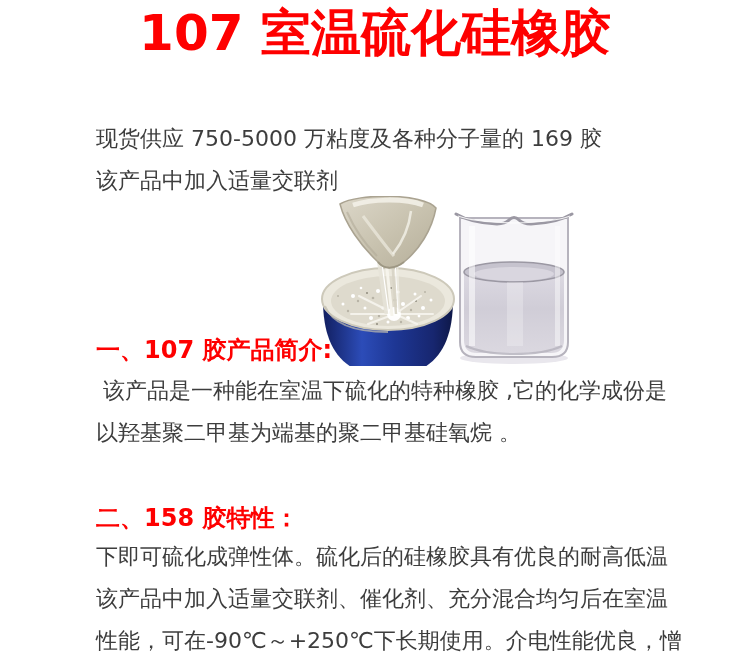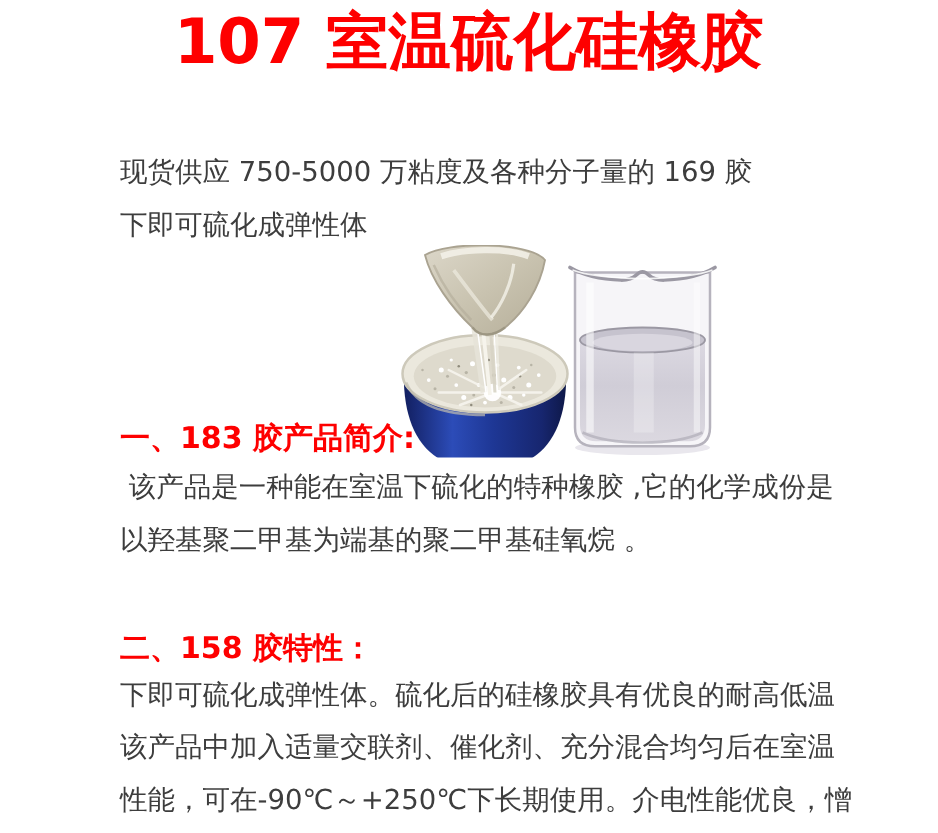--- a/index.html
+++ b/index.html
@@ -48,21 +48,21 @@
 </style>
 </head>
 <body>
 
 <div class="page">
 
   <h1 class="title">107 室温硫化硅橡胶</h1>
 
   <div class="intro">
     <div class="body-line">现货供应 750-5000 万粘度及各种分子量的 169 胶</div>
-    <div class="body-line">下即可硫化成弹性体</div>
+    <div class="body-line">该产品中加入适量交联剂</div>
   </div>
 
   <figure class="photo">
     <svg width="317" height="170" viewBox="0 0 317 170" xmlns="http://www.w3.org/2000/svg">
       <defs>
         <linearGradient id="gBucket" x1="0" y1="0" x2="1" y2="0">
           <stop offset="0" stop-color="#121f60"></stop>
           <stop offset="0.3" stop-color="#2c4cb8"></stop>
           <stop offset="0.55" stop-color="#1e3795"></stop>
           <stop offset="0.85" stop-color="#17266f"></stop>
@@ -160,21 +160,21 @@
         <path d="M57,8 C75,-3 140,-3 153,12 C149,34 136,54 121,66 C112,73 101,74 95,66 C78,50 62,28 57,8 Z" fill="url(#gVessel)" stroke="#aaa391" stroke-width="1.5"></path>
         <path d="M70,9 C88,3 122,2 140,9" stroke="#f4f2ea" stroke-width="5" fill="none" opacity="0.85"></path>
         <path d="M80,20 C95,40 104,52 111,60" stroke="#eeebe0" stroke-width="3" fill="none" opacity="0.7"></path>
         <path d="M128,15 C126,32 118,48 110,58" stroke="#f7f5ee" stroke-width="2.5" fill="none" opacity="0.75"></path>
         <path d="M64,16 C72,34 84,50 94,60" stroke="#b3ac99" stroke-width="2" fill="none" opacity="0.6"></path>
         <path d="M95,66 C101,74 112,73 121,66" stroke="#9a937f" stroke-width="2" fill="none" opacity="0.8"></path>
       </g>
     </svg>
   </figure>
 
-  <h2 class="sec-heading sec1-heading">一、183 胶产品简介:</h2>
+  <h2 class="sec-heading sec1-heading">一、107 胶产品简介:</h2>
   <div class="para para1">
     <div class="body-line"> 该产品是一种能在室温下硫化的特种橡胶 ,它的化学成份是</div>
     <div class="body-line">以羟基聚二甲基为端基的聚二甲基硅氧烷 。</div>
   </div>
 
   <h2 class="sec-heading sec2-heading">二、158 胶特性：</h2>
   <div class="para para2">
     <div class="body-line">下即可硫化成弹性体。硫化后的硅橡胶具有优良的耐高低温</div>
     <div class="body-line">该产品中加入适量交联剂、催化剂、充分混合均匀后在室温</div>
     <div class="body-line">性能，可在-90℃～+250℃下长期使用。介电性能优良，憎</div>

